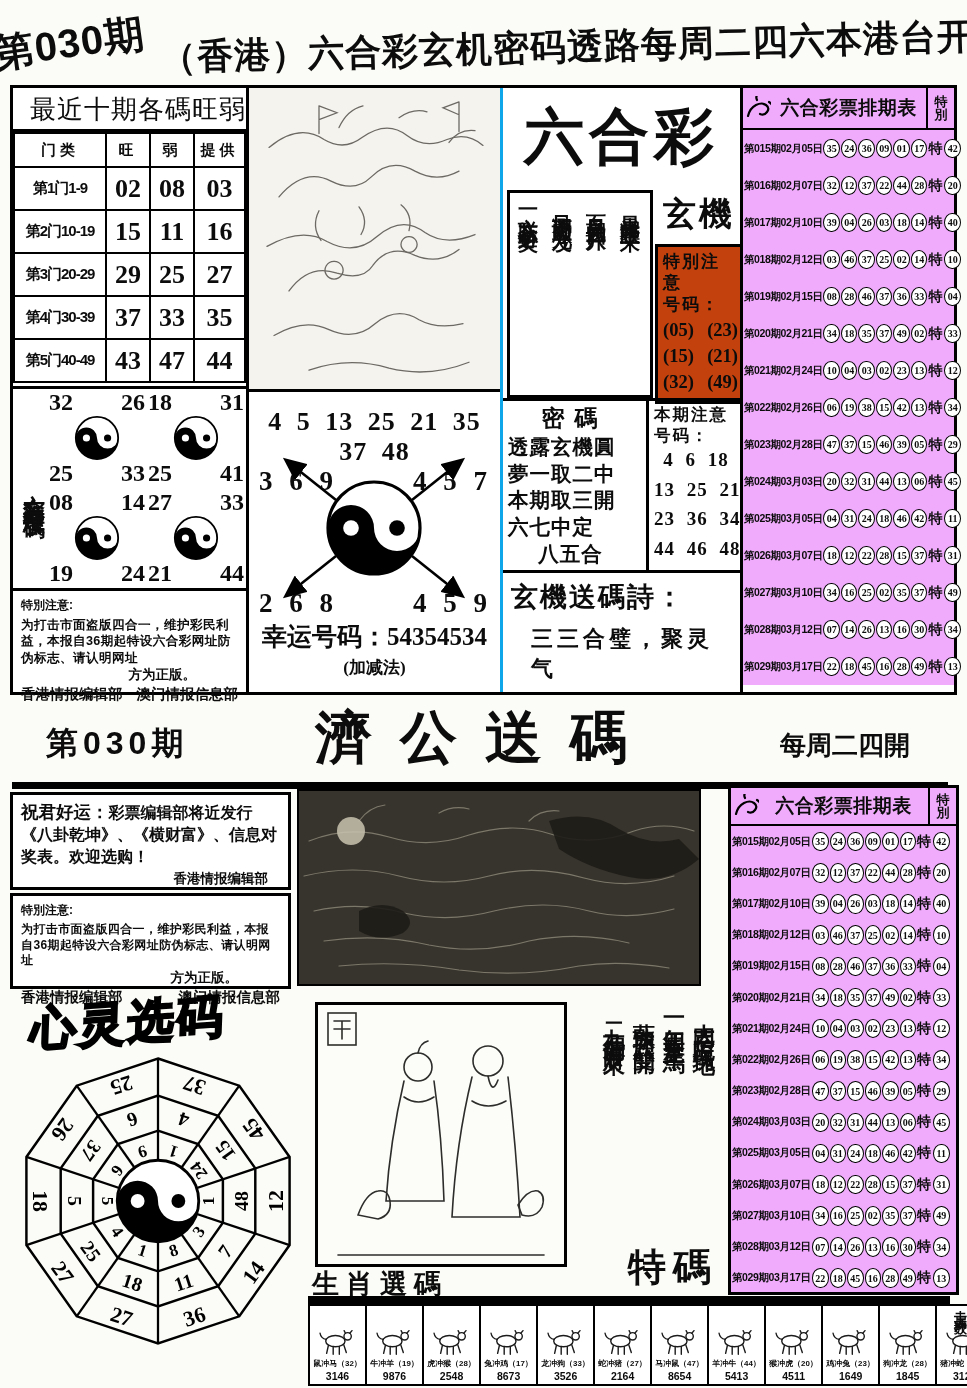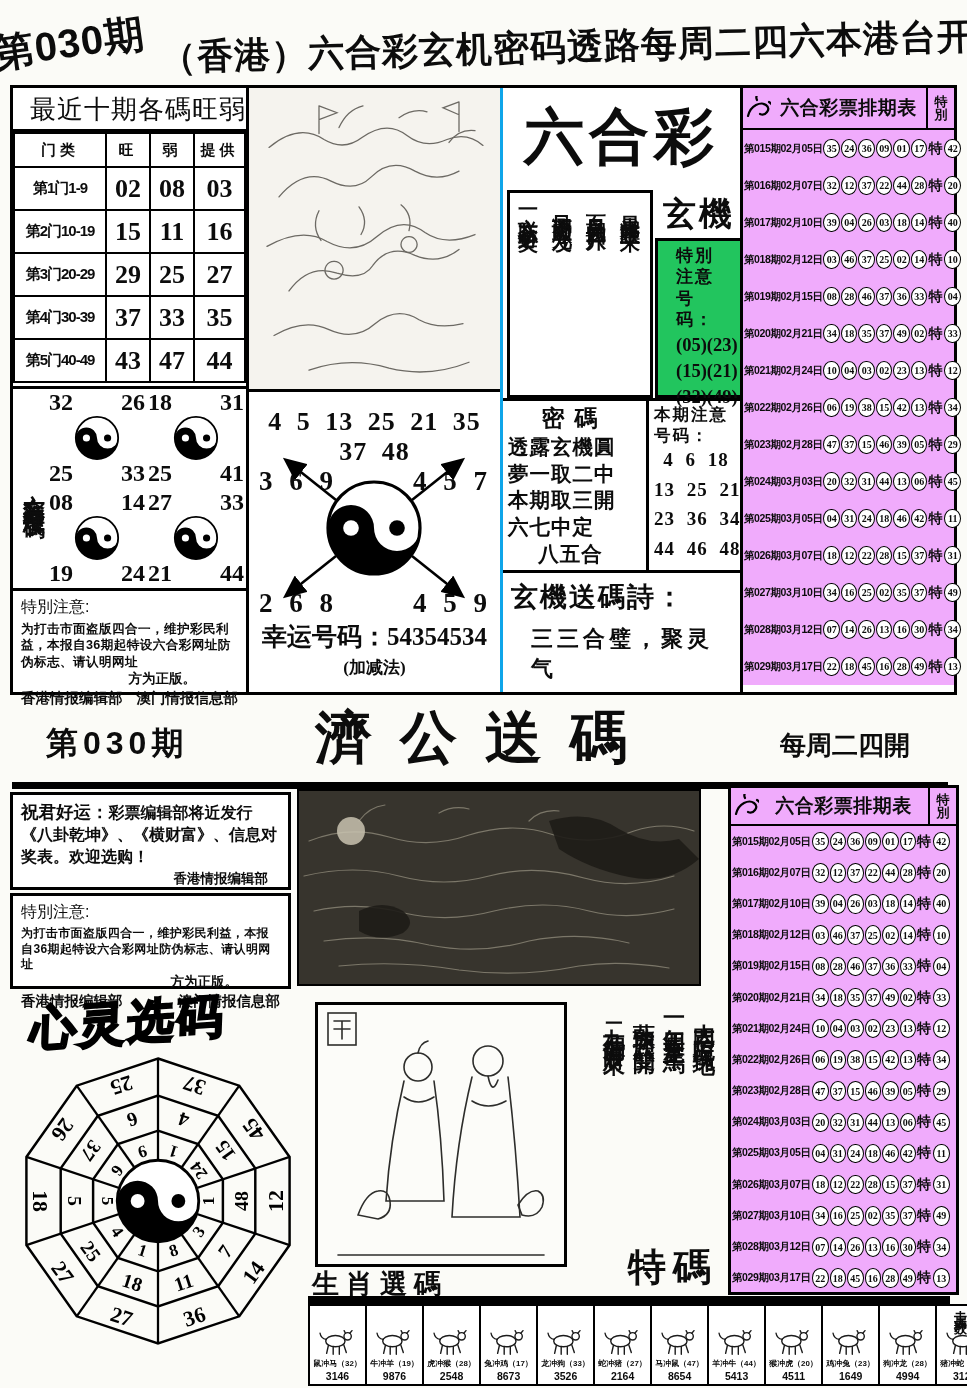--- a/index.html
+++ b/index.html
@@ -30,42 +30,42 @@
   .lucky{left:0;top:298px;width:100%;height:202px;border-top:3px solid #000}
   .lucky-title{left:2px;top:5px;width:34px;height:192px;writing-mode:vertical-rl;text-orientation:upright;font-size:22px;font-weight:900;letter-spacing:4px;text-align:center}
   .yyg{position:absolute;width:96px;height:94px}
   .yyg span{position:absolute;font-size:24px;font-weight:bold}
   .yyg .tl{left:0;top:-2px}.yyg .tr{right:0;top:-2px}.yyg .bl{left:0;bottom:-2px}.yyg .br{right:0;bottom:-2px}
   .yyg svg{position:absolute;left:25px;top:24px;width:46px;height:46px}
 
   
   .noticebox{font-family:"Liberation Sans",sans-serif;padding:6px 8px;background:#fff}
   .notice1{left:0;top:500px;width:100%;height:104px;border-top:3px solid #000}
-  .notice-title{font-size:16px;font-weight:400}
+  .notice-title{font-size:12px;font-weight:700}
   .notice-body{font-size:12.6px;font-weight:700;line-height:1.3;margin-top:3px;letter-spacing:.4px}
   .notice-line2{font-size:13.5px;font-weight:700;text-align:right;padding-right:42px}
   .notice-foot{display:flex;justify-content:space-between;font-size:14.5px;font-weight:900;margin-top:1px}
 
   
   .illus1{width:100%;height:304px;border-bottom:3px solid #000;background:#f6f4ef;overflow:hidden}
   .illus1 svg,.landscape svg,.figure svg{width:100%;height:100%;display:block}
   .mystic{left:0;top:304px;width:100%;height:300px}
   .mystic-row{text-align:center;font-size:26px;font-weight:bold;letter-spacing:1px;word-spacing:7px;padding-top:15px}
   .m-corner{position:absolute;font-size:27px;font-weight:bold;letter-spacing:5px}
   .m-tl{left:10px;top:74px}.m-tr{right:8px;top:74px}.m-bl{left:10px;top:196px}.m-br{right:8px;top:196px}
   .arrows{left:22px;top:52px;width:206px;height:168px}
   .lucky-line{position:absolute;left:0;top:228px;width:100%;text-align:center;font-size:25px;font-weight:bold}
   .method{position:absolute;left:0;top:264px;width:100%;text-align:center;font-size:17px;font-weight:bold}
 
   
   .brand{height:98px;display:flex;align-items:center;justify-content:center;font-size:60px;font-weight:900;font-family:"Liberation Sans",sans-serif;letter-spacing:5px}
   .poembox{left:4px;top:102px;width:146px;height:208px;border:3px solid #000;display:flex;flex-direction:row-reverse;justify-content:space-around;padding:6px 2px}
   .vcol{writing-mode:vertical-rl;text-orientation:upright;font-size:20px;font-weight:700;letter-spacing:3px;white-space:nowrap}
   .xuanji{left:154px;top:104px;width:84px;height:42px;font-size:33px;font-weight:900;font-family:"Liberation Sans",sans-serif;display:flex;justify-content:center;letter-spacing:3px}
-  .spbox{left:152px;top:150px;width:88px;height:160px;border:3px solid #000;border-right:none;padding:4px 18px;background:#22c55e}
+  .spbox{left:152px;top:156px;width:88px;height:160px;border:3px solid #000;border-right:none;padding:4px 5px;background:#c2410c}
   .sp-title{font-size:17px;font-weight:900;font-family:"Liberation Sans",sans-serif;line-height:1.25;letter-spacing:2px}
   .sp-pair{display:flex;justify-content:space-between;font-size:18.5px;font-weight:bold;margin-top:5px}
   .pwbox{left:0;top:310px;width:146px;height:172px;border-top:3px solid #000;border-right:3px solid #000;padding:2px 5px}
   .pw-title{text-align:center;font-size:23px;font-weight:900;letter-spacing:10px}
   .pw-line{font-size:20.5px;font-weight:700;line-height:1.3;letter-spacing:1px}
   .pw-lines .pw-line:last-child{text-align:center;padding-right:8px}
   .ntbox{left:146px;top:310px;width:94px;height:172px;border-top:3px solid #000;padding:3px 5px}
   .nt-title{font-size:16.5px;font-weight:900;font-family:"Liberation Sans",sans-serif;letter-spacing:2px;line-height:1.25}
   .nt-row{font-size:19px;font-weight:bold;letter-spacing:1px;word-spacing:6px;line-height:1.55;text-align:center;white-space:nowrap}
   .codepoem{left:0;top:482px;width:100%;height:122px;border-top:3px solid #000;padding:6px 8px}
@@ -986,21 +986,21 @@
           <svg viewBox="0 0 44 32">
             <g fill="none" stroke="#1b1b1b" stroke-width="1.6" stroke-linecap="round">
               <ellipse cx="19" cy="15" rx="11" ry="6.5"></ellipse>
               <circle cx="33" cy="9.5" r="4.2"></circle>
               <path d="M35.5,6 l2.5,-3 M30.5,6 l-1.5,-3"></path>
               <path d="M11,20 l-2,9 M16.5,21 v9 M23.5,21 v9 M28.5,19 l3,9"></path>
               <path d="M8.5,13 q-6,-1 -7,-7"></path>
             </g>
           </svg>
           <span class="z-name">狗冲龙（28）</span>
-          <span class="z-code">4994</span>
+          <span class="z-code">1845</span>
         </div>
         <div class="z-cell">
           <svg viewBox="0 0 44 32">
             <g fill="none" stroke="#1b1b1b" stroke-width="1.6" stroke-linecap="round">
               <ellipse cx="19" cy="15" rx="11" ry="6.5"></ellipse>
               <circle cx="33" cy="9.5" r="4.2"></circle>
               <path d="M35.5,6 l2.5,-3 M30.5,6 l-1.5,-3"></path>
               <path d="M11,20 l-2,9 M16.5,21 v9 M23.5,21 v9 M28.5,19 l3,9"></path>
               <path d="M8.5,13 q-6,-1 -7,-7"></path>
             </g>

